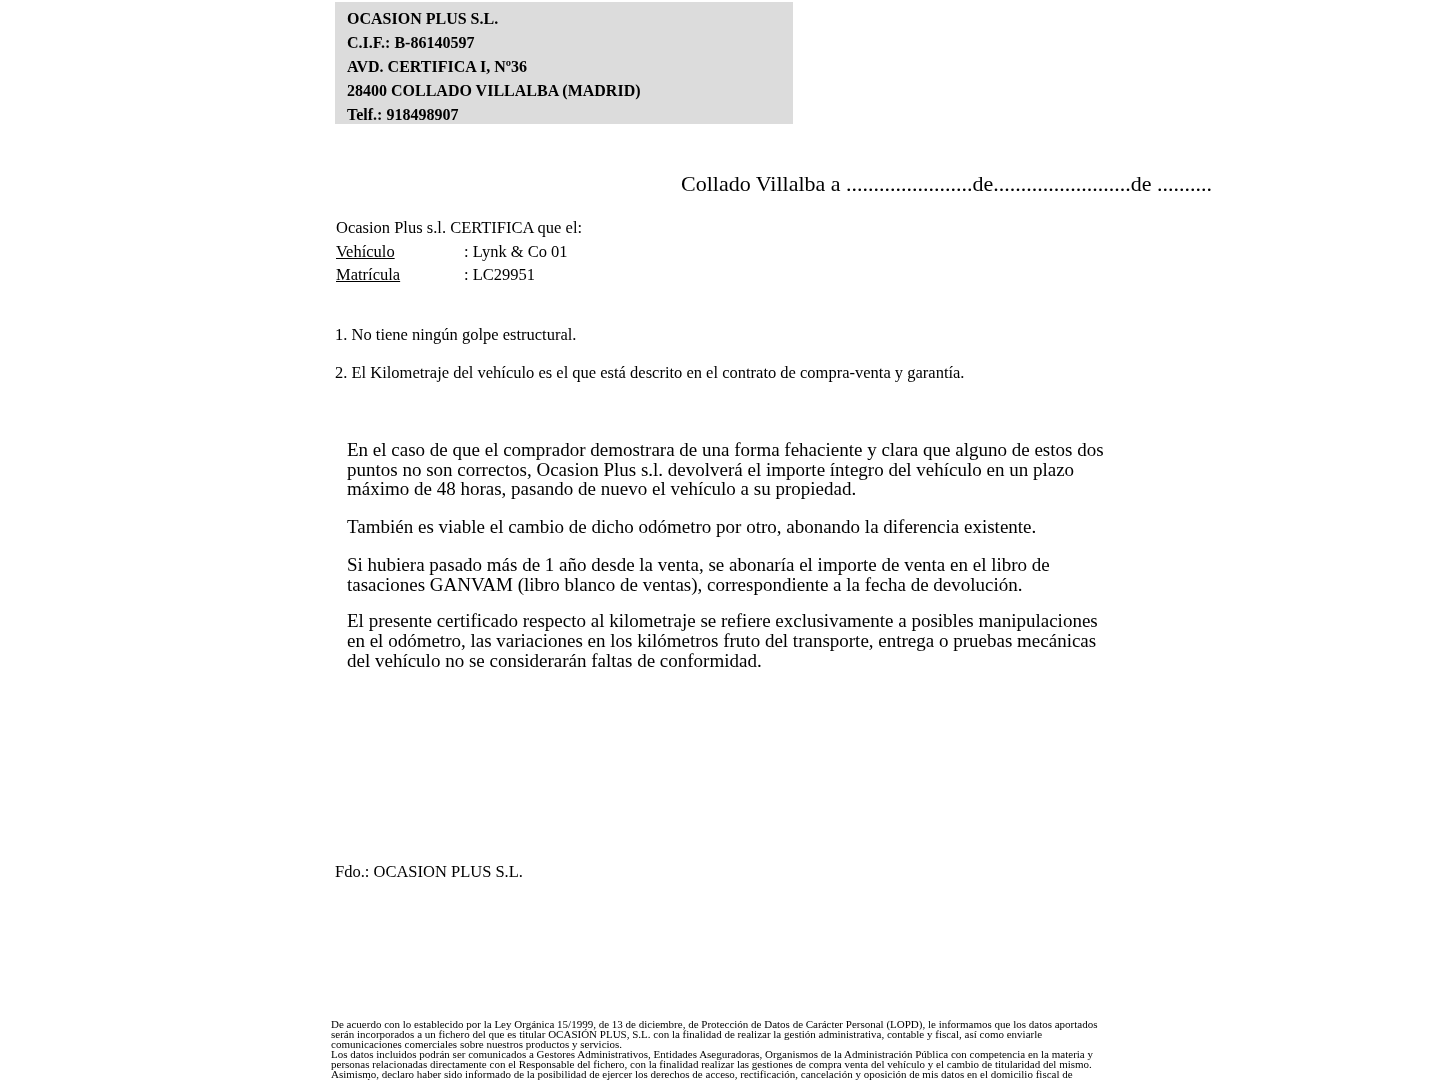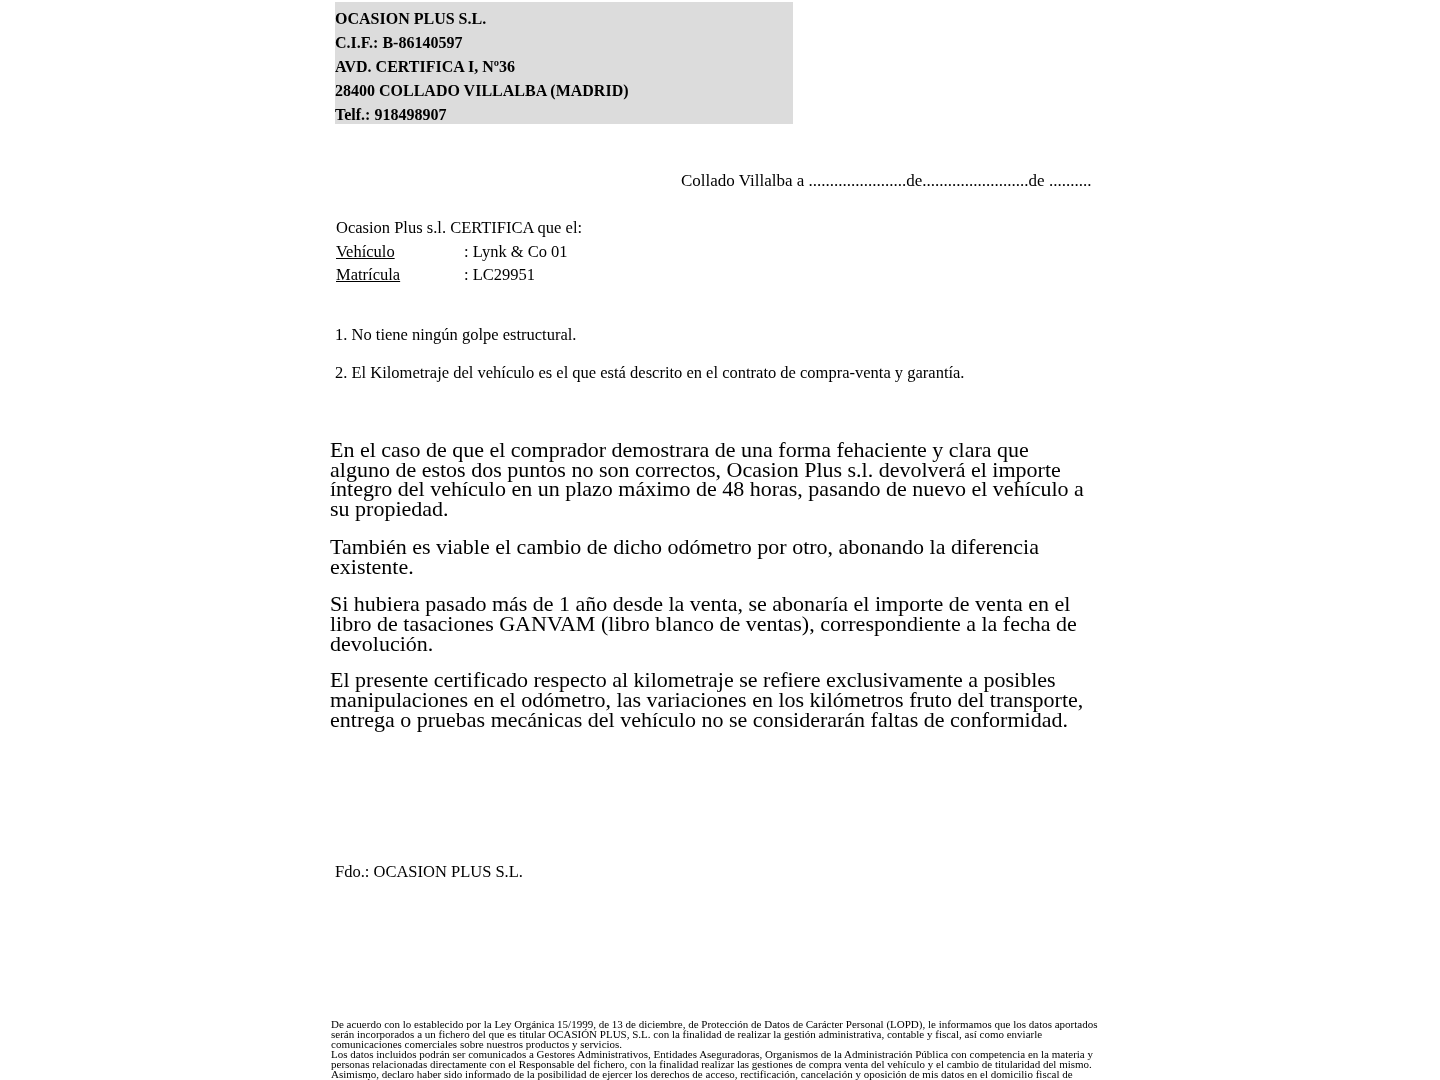--- a/index.html
+++ b/index.html
@@ -19,35 +19,35 @@
 
   
   .header-box {
     position: absolute;
     left: 335px;
     top: 2px;
     width: 458px;
     height: 122px;
     background: #dcdcdc;
     box-sizing: border-box;
-    padding: 5px 0 0 0;
+    padding: 5px 0 0 12px;
   }
   .header-box .hline {
     font-size: 16px;
     font-weight: bold;
     line-height: 24px;
     white-space: nowrap;
   }
 
   
   .date-line {
     position: absolute;
     left: 681px;
     top: 171px;
-    font-size: 17px;
+    font-size: 22px;
     white-space: nowrap;
   }
 
   
   .certify {
     position: absolute;
     left: 336px;
     top: 216px;
     font-size: 16.5px;
     line-height: 23.5px;
@@ -74,24 +74,24 @@
     font-size: 16.5px;
     line-height: 19.5px;
   }
   .points p {
     margin: 0 0 18px 0;
   }
 
   
   .paragraphs {
     position: absolute;
-    left: 330px;
+    left: 347px;
     top: 440px;
     width: 762px;
-    font-size: 22px;
+    font-size: 19px;
     line-height: 19.7px;
     font-family: Liberation Serif, serif;
   }
   .paragraphs p {
     margin: 0 0 17px 0;
   }
   .paragraphs p.gap-large {
     margin-bottom: 18px;
   }
 

